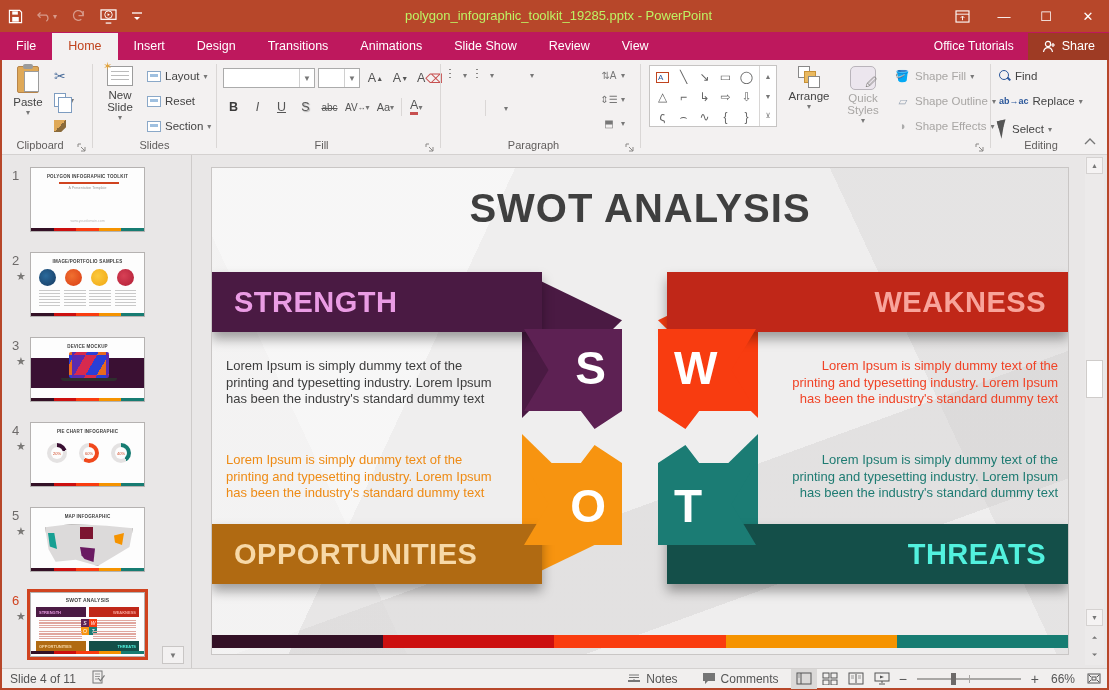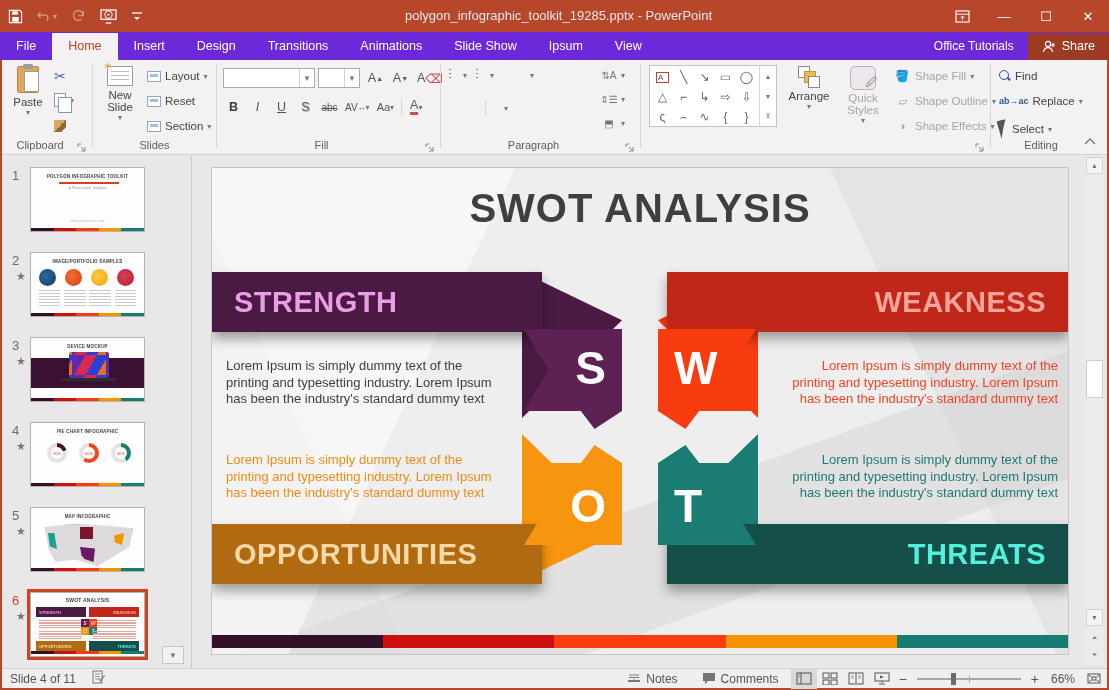--- a/index.html
+++ b/index.html
@@ -4,26 +4,26 @@
 <style>
   * { box-sizing: border-box; margin: 0; padding: 0; }
   html,body { width:1109px; height:690px; overflow:hidden; font-family:"Liberation Sans",sans-serif; background:#b7472a; }
   .app { position:absolute; inset:0; }
 
   
   .titlebar { position:absolute; left:0; top:0; width:1109px; height:32px; background:#b7472a; color:#fff; }
   .qat { position:absolute; left:8px; top:0; height:32px; display:flex; align-items:center; gap:14px; }
   .qat .qbtn { display:flex; align-items:center; color:#fff; font-size:14px; }
   .dim { opacity:.45; }
-  .win-title { position:absolute; left:0; right:0; top:0; height:32px; line-height:32px; text-align:center; font-size:13px; color:#e5e5e5;padding-left:8px; }
+  .win-title { position:absolute; left:0; right:0; top:0; height:32px; line-height:32px; text-align:center; font-size:13px; color:#bef264;padding-left:8px; }
   .win-controls { position:absolute; right:0; top:0; height:32px; display:flex; }
   .win-controls .wbtn { width:42px; height:32px; display:flex; align-items:center; justify-content:center; color:#fff; font-size:13px; }
 
   
-  .tabrow { position:absolute; left:0; top:32px; width:1109px; height:28px; background:#6d28d9; display:flex; align-items:flex-end; color:#fff; }
+  .tabrow { position:absolute; left:0; top:32px; width:1109px; height:28px; background:#be185d; display:flex; align-items:flex-end; color:#fff; }
   .tab { padding:6px 16px 7px; font-size:12.5px; white-space:nowrap; }
   .tab.active { background:#f3f1f1; color:#c0441f; }
   .tellme { display:flex; align-items:center; gap:6px; padding:6px 14px 7px; font-size:12.5px; color:#fbe2d5; }
   .tab-spacer { flex:1; }
   .office-tut { padding:6px 14px 7px; font-size:12px; }
   .share-btn { background:#9e3b24; padding:6px 14px 7px; font-size:12.5px; display:flex; gap:6px; align-items:center; }
 
   
   .ribbon { position:absolute; left:2px; top:60px; width:1105px; height:95px; background:#f3f1f1; border-bottom:1px solid #d4d1d0; }
   .rgroup { position:absolute; top:0; height:94px; }
@@ -255,21 +255,21 @@
   </div>
 
   <div class="tabrow">
     <span class="tab">File</span>
     <span class="tab active">Home</span>
     <span class="tab">Insert</span>
     <span class="tab">Design</span>
     <span class="tab">Transitions</span>
     <span class="tab">Animations</span>
     <span class="tab">Slide Show</span>
-    <span class="tab">Ipsum</span>
+    <span class="tab">Review</span>
     <span class="tab">View</span>
     <span class="tab-spacer"></span>
     <span class="office-tut">Office Tutorials</span>
     <span class="share-btn">
       <svg width="14" height="13" viewBox="0 0 14 13">
           <circle cx="6" cy="4" r="2.6" fill="none" stroke="#fff" stroke-width="1.2"></circle>
           <path d="M1.5 12c.5-3 2.5-4.3 4.5-4.3S10 9 10.5 12" fill="none" stroke="#fff" stroke-width="1.2"></path>
           <path d="M11 3v4M9 5h4" stroke="#fff" stroke-width="1.2"></path>
         </svg>
       <span>Share</span>

